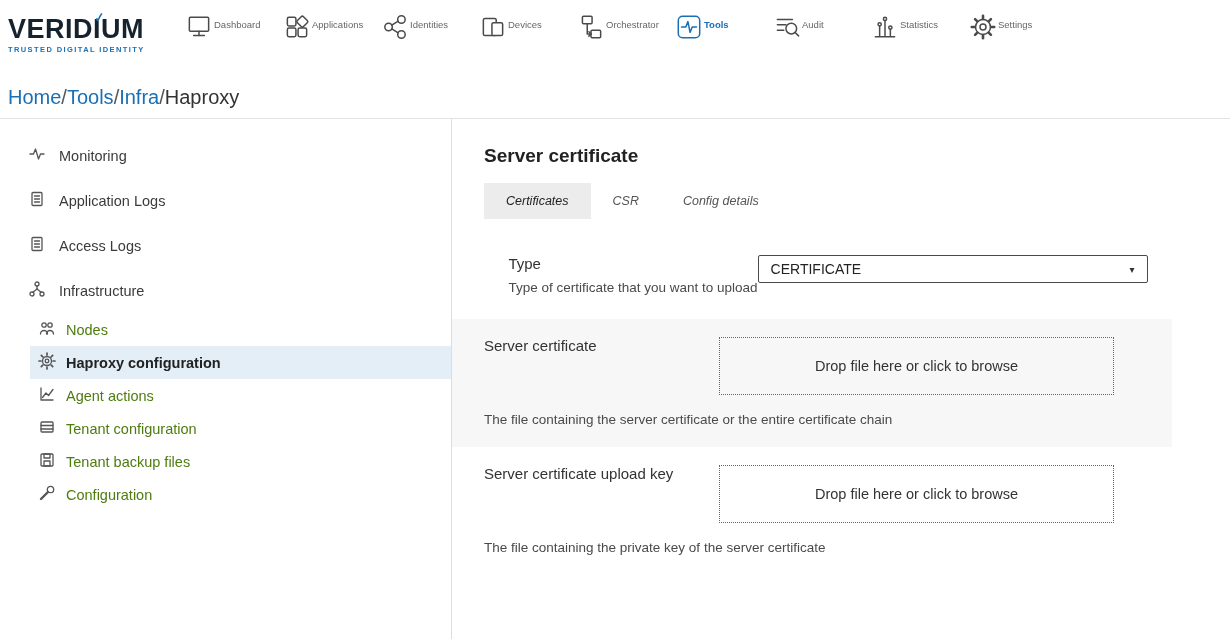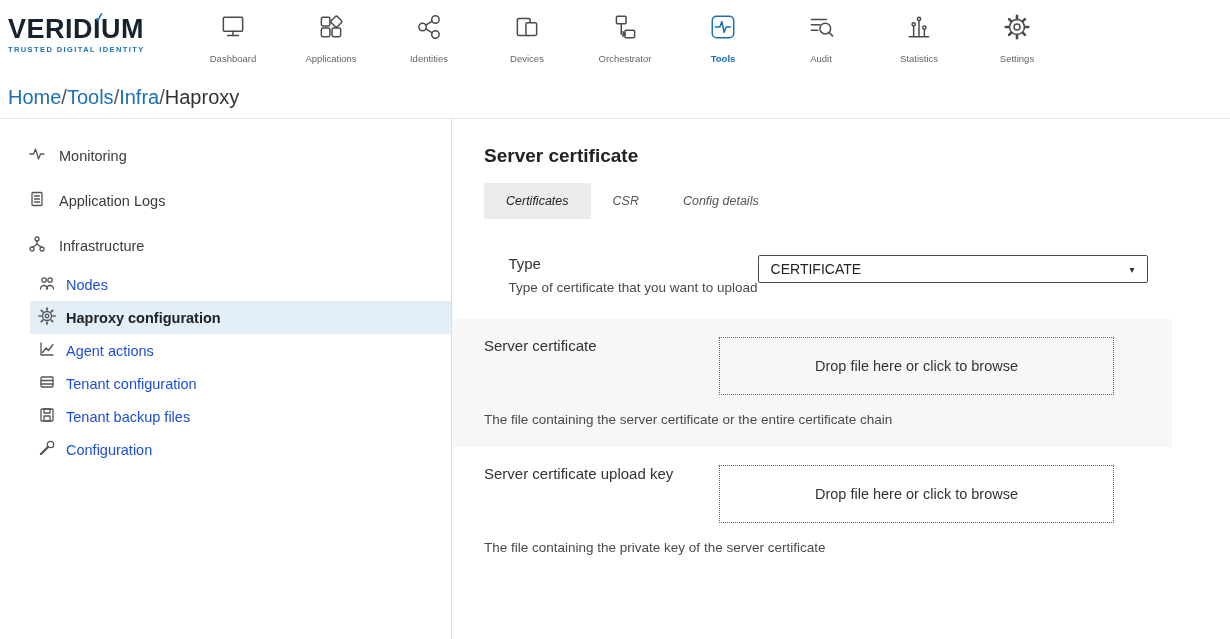--- a/index.html
+++ b/index.html
@@ -5,41 +5,41 @@
   * { box-sizing: border-box; margin: 0; padding: 0; }
   html,body { width:1230px; height:639px; overflow:hidden; background:#fff;
     font-family:"Liberation Sans", sans-serif; color:#333; }
 
   
   .topnav { display:flex; align-items:flex-start; height:77px; padding:10px 0 0 6px; background:#fff; }
   .logo { position:relative; width:178px; padding:6px 0 0 2px; cursor:pointer; }
   .logo-name { font-size:27px; font-weight:800; letter-spacing:0.5px; color:#16222e; line-height:1; }
   .logo-check { position:absolute; top:0px; left:88px; color:#1a6fb5; font-size:13px; font-weight:bold; transform:rotate(-8deg); }
   .logo-tagline { font-size:7.5px; letter-spacing:1.4px; color:#1a6fb5; font-weight:bold; margin-top:2px; }
-  .nav-item { width:98px; display:flex; flex-direction:column; align-items:center; cursor:pointer; padding-top:2px; }
+  .nav-item { width:98px; display:flex; flex-direction:row; cursor:pointer; padding-top:2px; }
   .nav-icon svg { width:30px; height:30px; stroke:#4a4a4a; fill:none; stroke-width:1.4;
     stroke-linecap:round; stroke-linejoin:round; }
   .nav-label { font-size:9.5px; color:#666; margin-top:7px; }
   .nav-item.active .nav-icon svg { stroke:#1a6fb5; }
   .nav-item.active .nav-label { color:#1a6fb5; font-weight:bold; }
 
   
   .breadcrumb { height:42px; display:flex; align-items:center; gap:0; padding-left:8px;
     border-bottom:1px solid #e2e2e2; font-size:20px; }
   .crumb-link { color:#1a6fb5; cursor:pointer; }
   .crumb-sep { color:#555; }
   .crumb-current { color:#333; }
 
   
   .content { display:flex; height:520px; }
   .sidebar { width:452px; border-right:1px solid #ddd; padding-top:14px; flex-shrink:0; }
   .side-item { display:flex; align-items:center; gap:13px; padding:12px 0 12px 28px;
     font-size:14.5px; color:#3b3b3b; cursor:pointer; }
   .side-sub { display:flex; align-items:center; gap:10px; margin-left:30px; padding:6px 0 6px 8px;
-    font-size:14.5px; color:#1d4ed8; cursor:pointer; }
+    font-size:14.5px; color:#4d7c0f; cursor:pointer; }
   .side-sub.active { background:#e4eef7; font-weight:bold; color:#222; }
   .side-icon svg { width:18px; height:18px; stroke:#555; fill:none; stroke-width:1.3;
     stroke-linecap:round; stroke-linejoin:round; flex-shrink:0; }
 
   
   .main { flex:1; padding:26px 58px 0 32px; }
   .page-title { font-size:19px; font-weight:bold; color:#222; margin-bottom:16px; }
   .tabs { display:flex; margin-bottom:36px; }
   .tab { padding:11px 22px; font-size:12.5px; color:#555; cursor:pointer;font-style:italic; }
   .tab.active { background:#ececec; color:#222; }
@@ -214,20 +214,31 @@
         <svg viewBox="0 0 18 18">
             <rect x="4" y="2.5" width="10" height="13" rx="1"></rect>
             <line x1="6.5" y1="6" x2="11.5" y2="6"></line>
             <line x1="6.5" y1="9" x2="11.5" y2="9"></line>
             <line x1="6.5" y1="12" x2="11.5" y2="12"></line>
           </svg>
       </span>
       <span>Application Logs</span>
     </div>
 
+    <div class="side-item">
+      <span class="side-icon">
+        <svg viewBox="0 0 18 18">
+            <rect x="4" y="2.5" width="10" height="13" rx="1"></rect>
+            <line x1="6.5" y1="6" x2="11.5" y2="6"></line>
+            <line x1="6.5" y1="9" x2="11.5" y2="9"></line>
+            <line x1="6.5" y1="12" x2="11.5" y2="12"></line>
+          </svg>
+      </span>
+      <span>Access Logs</span>
+    </div>
 
     <div class="side-item">
       <span class="side-icon">
         <svg viewBox="0 0 18 18">
             <circle cx="9" cy="4" r="2"></circle>
             <circle cx="4" cy="14" r="2"></circle>
             <circle cx="14" cy="14" r="2"></circle>
             <line x1="9" y1="6" x2="9" y2="9"></line>
             <line x1="9" y1="9" x2="4.8" y2="12.3"></line>
             <line x1="9" y1="9" x2="13.2" y2="12.3"></line>

